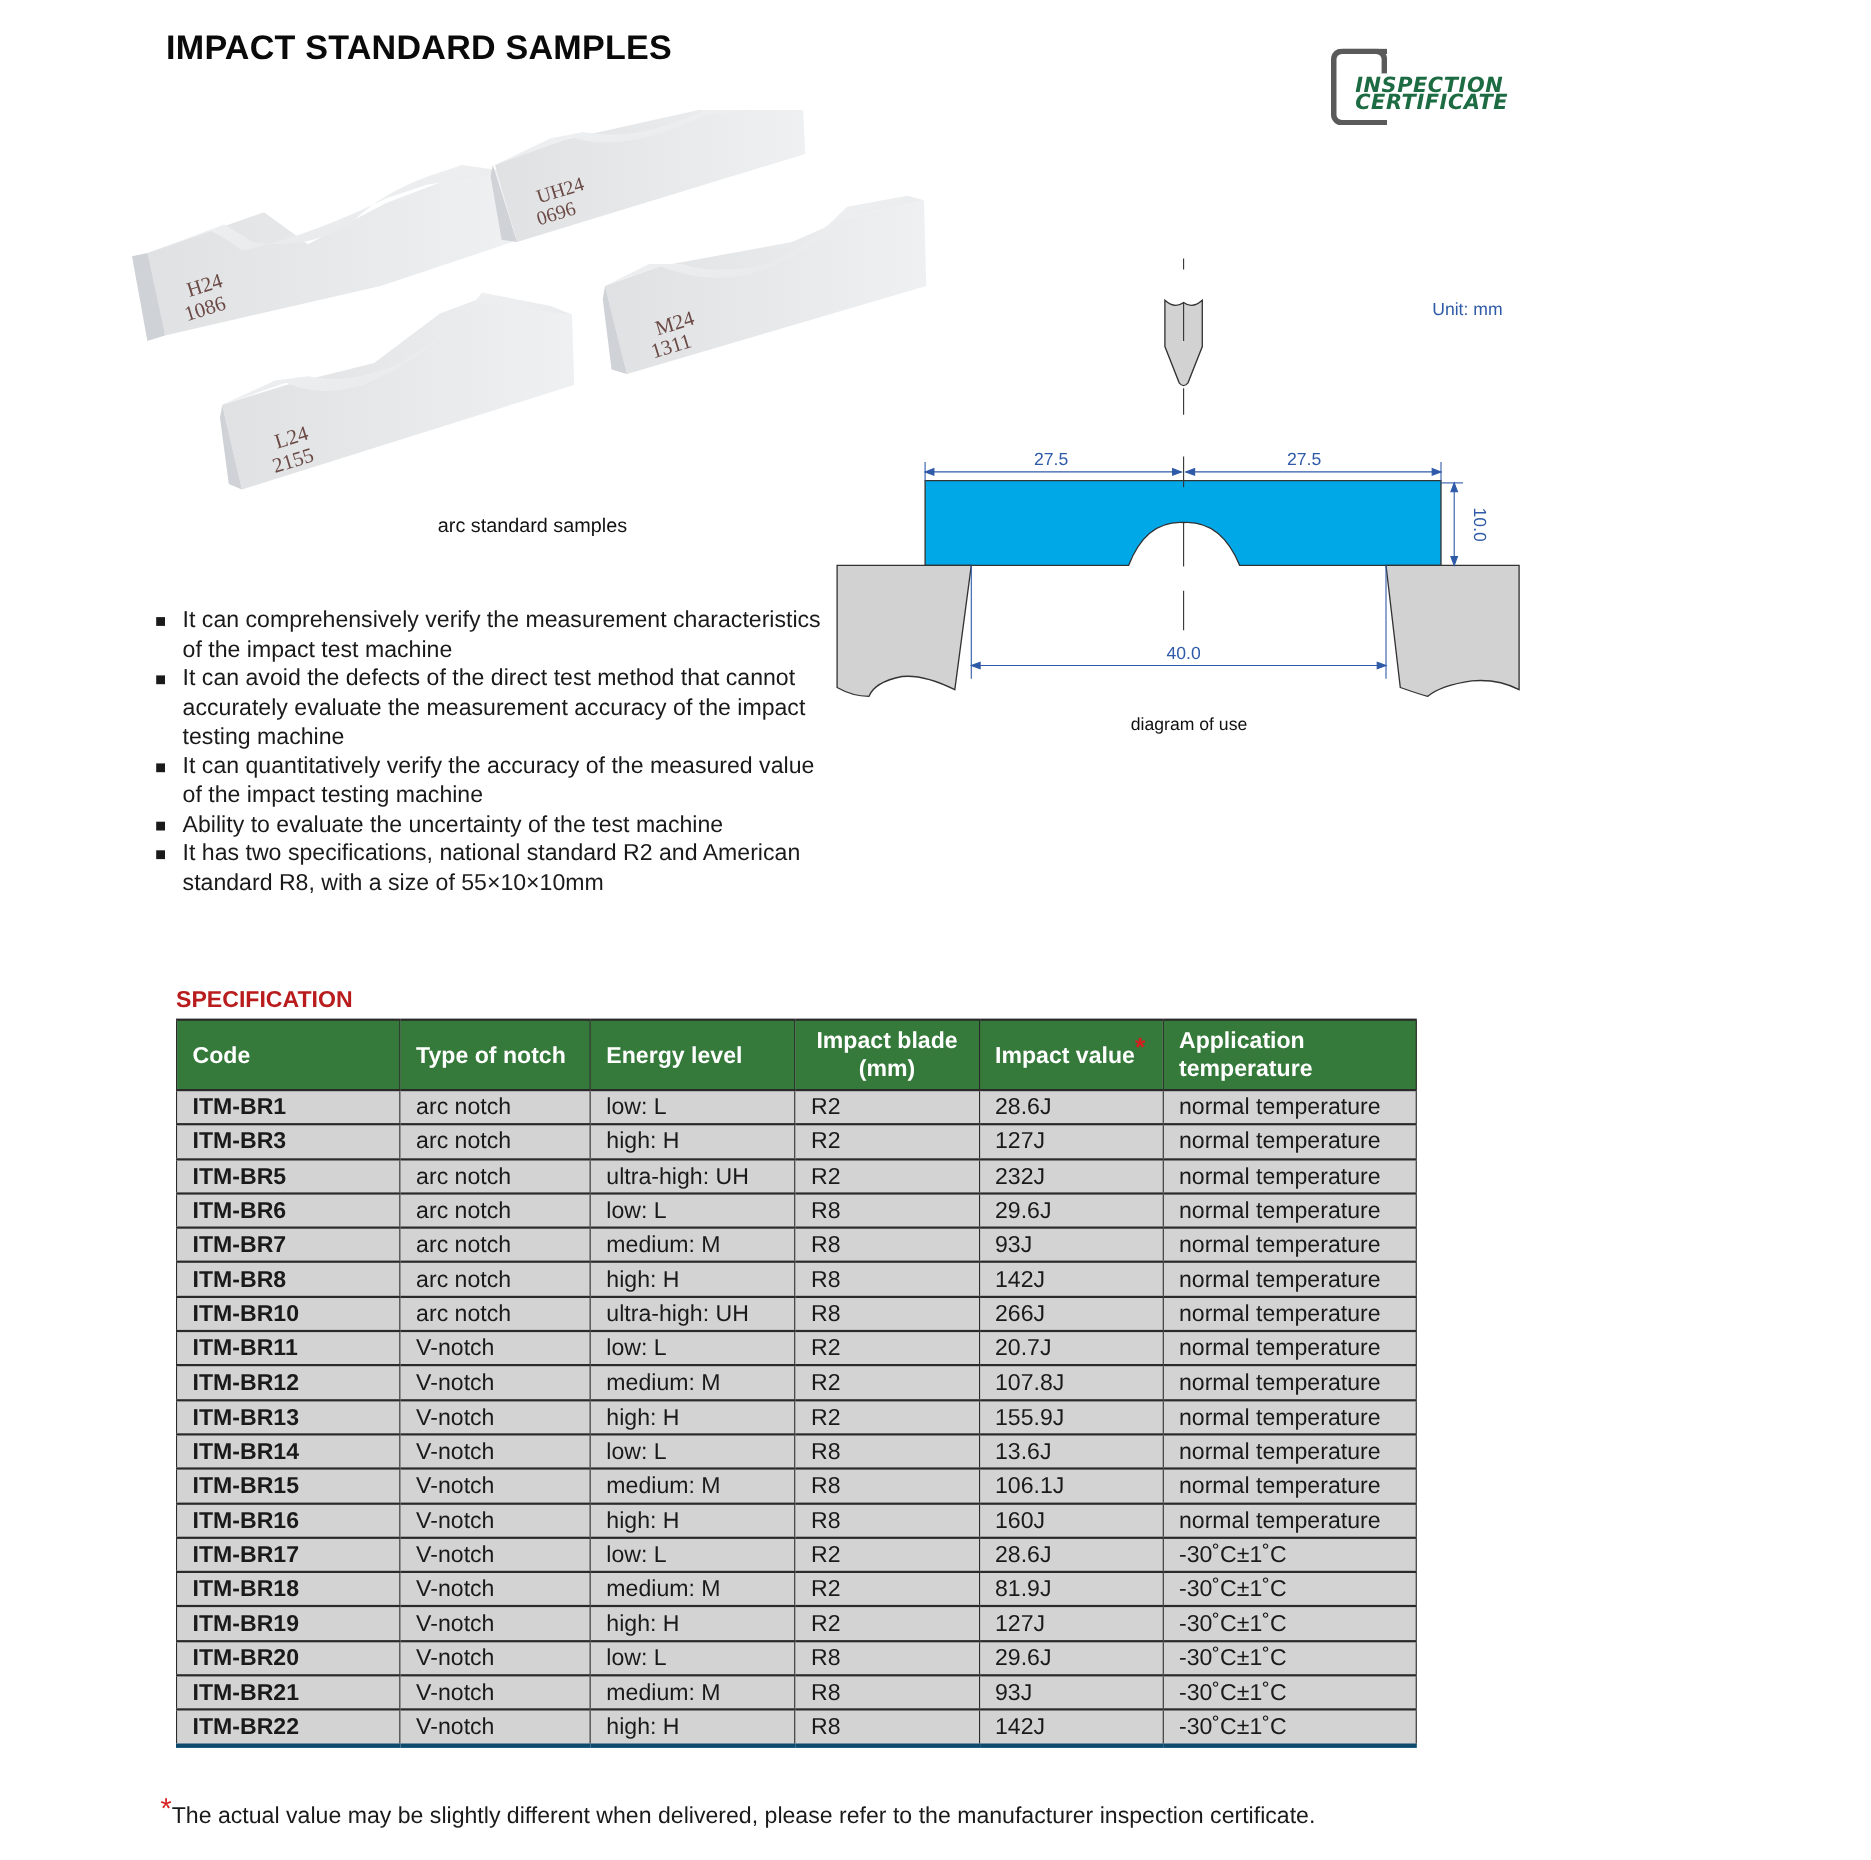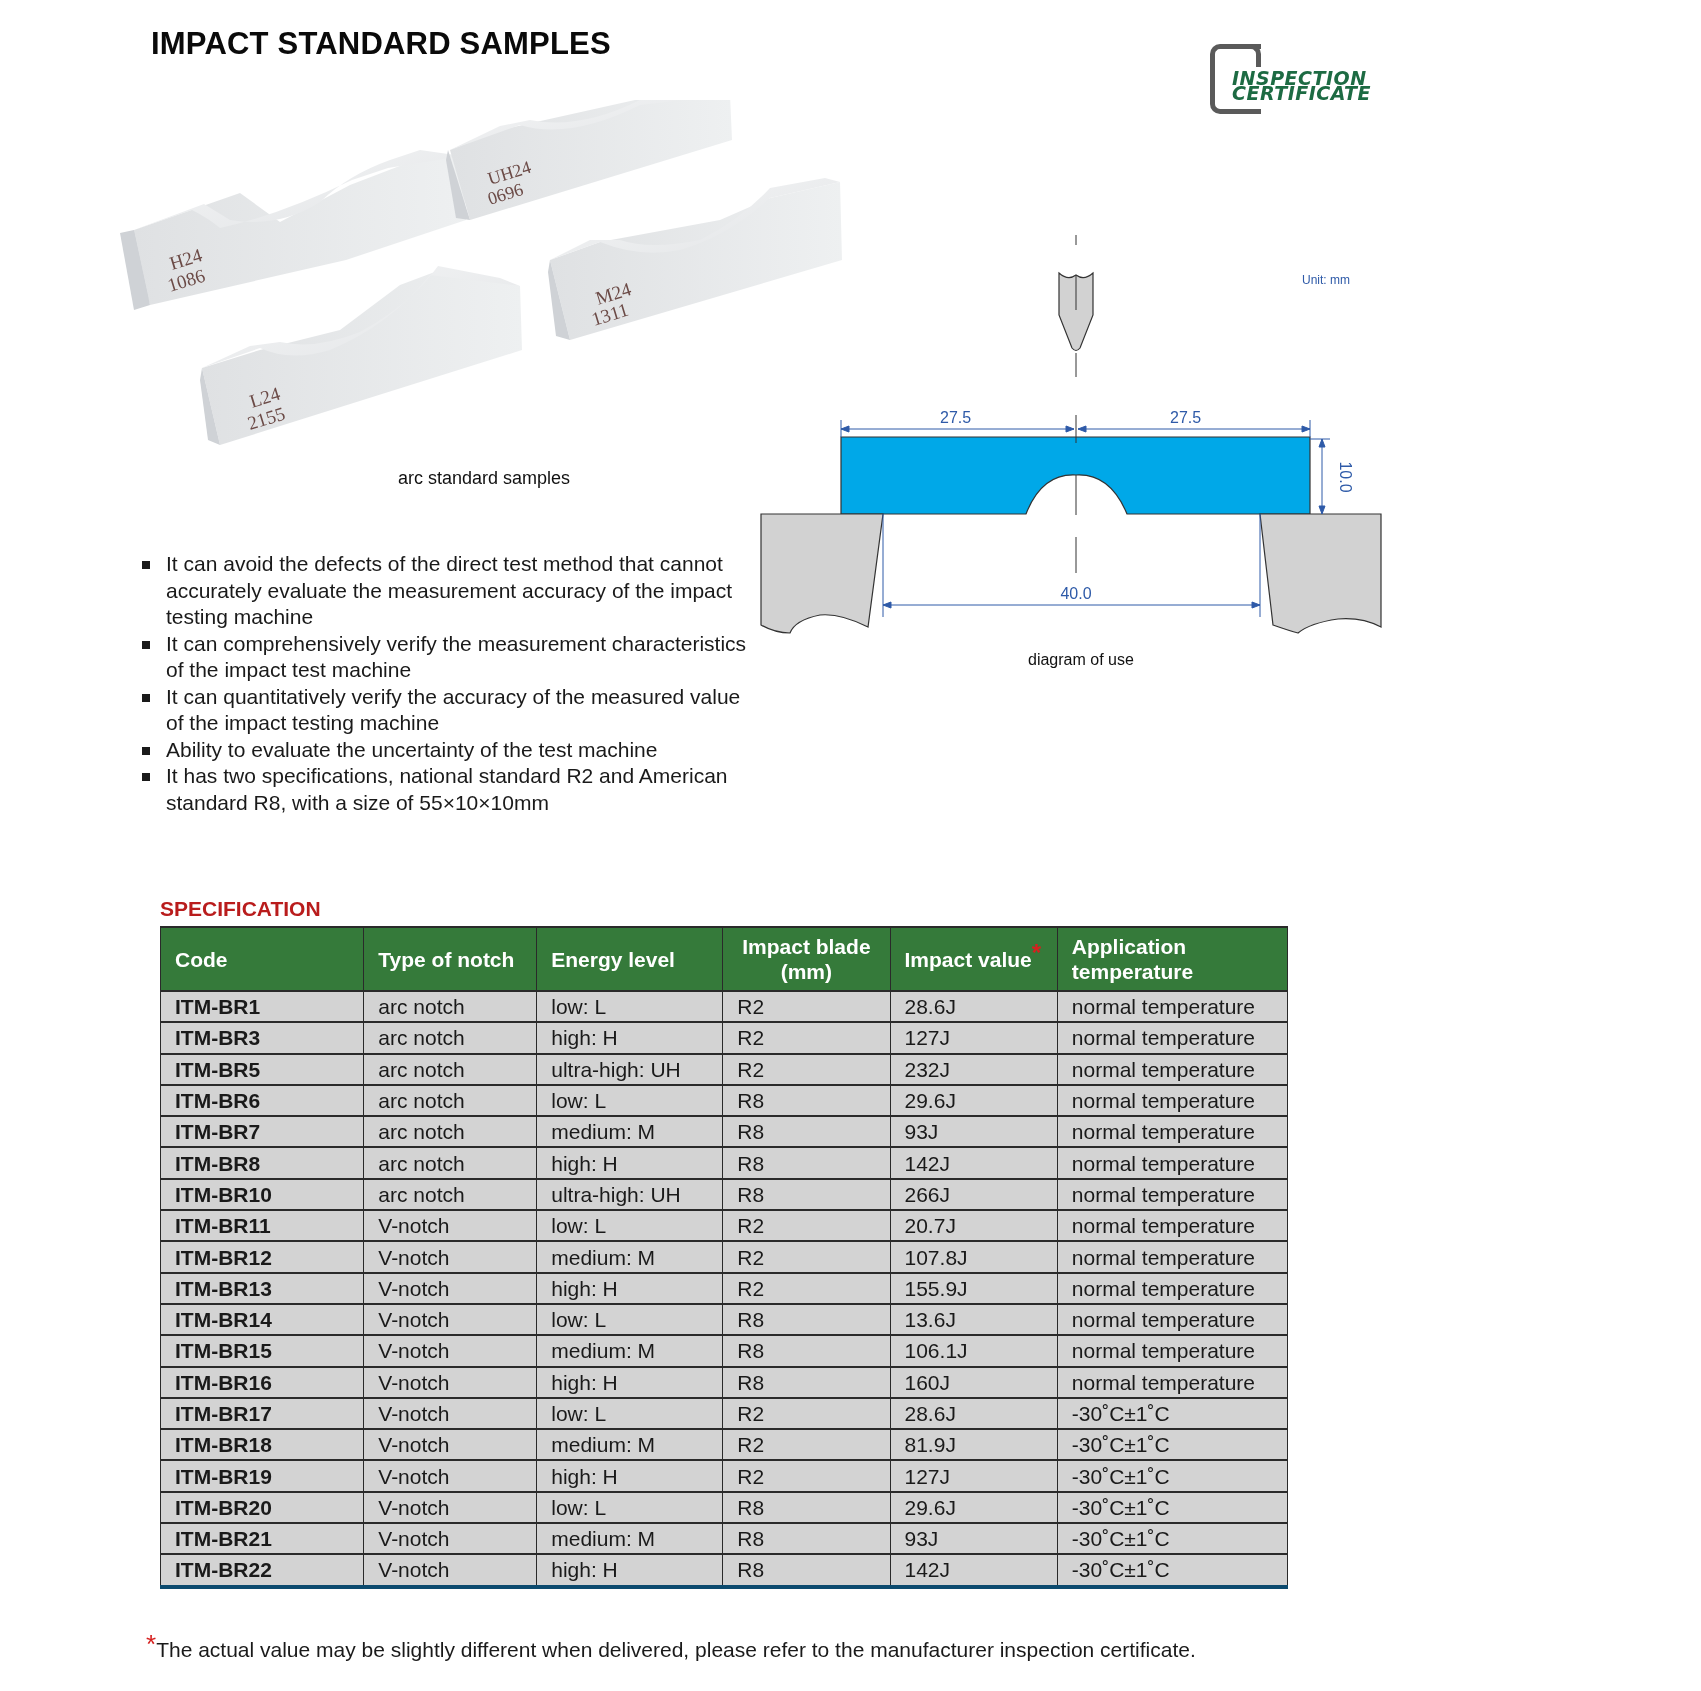--- a/index.html
+++ b/index.html
@@ -19,21 +19,21 @@
        font-weight: bold; font-style: italic; font-size: 19px; color: #1d6b43; letter-spacing: 0.5px; }
   .cert-logo .t1 { top: 23px; }
   .cert-logo .t2 { top: 38px; }
 
   
   .samples-photo { left: 120px; top: 100px; width: 820px; height: 380px; }
   .photo-caption { left: 398px; top: 468px; font-size: 18px; color: #111; }
 
   
   .diagram { left: 750px; top: 225px; width: 680px; height: 450px; }
-  .unit-label { left: 1302px; top: 273px; font-size: 12px; color: #2e5aa8; }
+  .unit-label { left: 1302px; top: 273px; font-size: 16px; color: #2e5aa8; }
   .diagram-caption { left: 1028px; top: 651px; font-size: 16px; color: #111; }
 
   
   .bullets { left: 140px; top: 551px; width: 620px; margin: 0; padding: 0; list-style: none; }
   .bullets li { position: relative; padding-left: 26px; font-size: 21px; line-height: 26.5px; color: #1a1a1a; }
   .bullets li .sq { position: absolute; left: 2px; top: 10px; width: 8px; height: 8px; background: #1a1a1a; }
 
   .spec-title { left: 160px; top: 897px; font-size: 21px; font-weight: bold; color: #b91c1c; }
 
   
@@ -155,22 +155,22 @@
   </g>
   <text x="190" y="198" font-family="Liberation Sans, sans-serif" font-size="16" fill="#2e5aa8">27.5</text>
   <text x="420" y="198" font-family="Liberation Sans, sans-serif" font-size="16" fill="#2e5aa8">27.5</text>
   <text x="590" y="252" font-family="Liberation Sans, sans-serif" font-size="16" fill="#2e5aa8" transform="rotate(90 590 252)" text-anchor="middle">10.0</text>
   <text x="326" y="374" font-family="Liberation Sans, sans-serif" font-size="16" fill="#2e5aa8" text-anchor="middle">40.0</text>
 </svg>
 <div class="abs unit-label">Unit: mm</div>
 <div class="abs diagram-caption">diagram of use</div>
 
 <ul class="abs bullets">
+  <li><span class="sq"></span><span>It can comprehensively verify the measurement characteristics of the impact test machine</span></li>
   <li><span class="sq"></span><span>It can avoid the defects of the direct test method that cannot accurately evaluate the measurement accuracy of the impact testing machine</span></li>
-  <li><span class="sq"></span><span>It can comprehensively verify the measurement characteristics of the impact test machine</span></li>
   <li><span class="sq"></span><span>It can quantitatively verify the accuracy of the measured value of the impact testing machine</span></li>
   <li><span class="sq"></span><span>Ability to evaluate the uncertainty of the test machine</span></li>
   <li><span class="sq"></span><span>It has two specifications, national standard R2 and American standard R8, with a size of 55×10×10mm</span></li>
 </ul>
 
 <div class="abs spec-title">SPECIFICATION</div>
 
 <table class="abs spec-table">
   <colgroup>
     <col style="width:237px">

